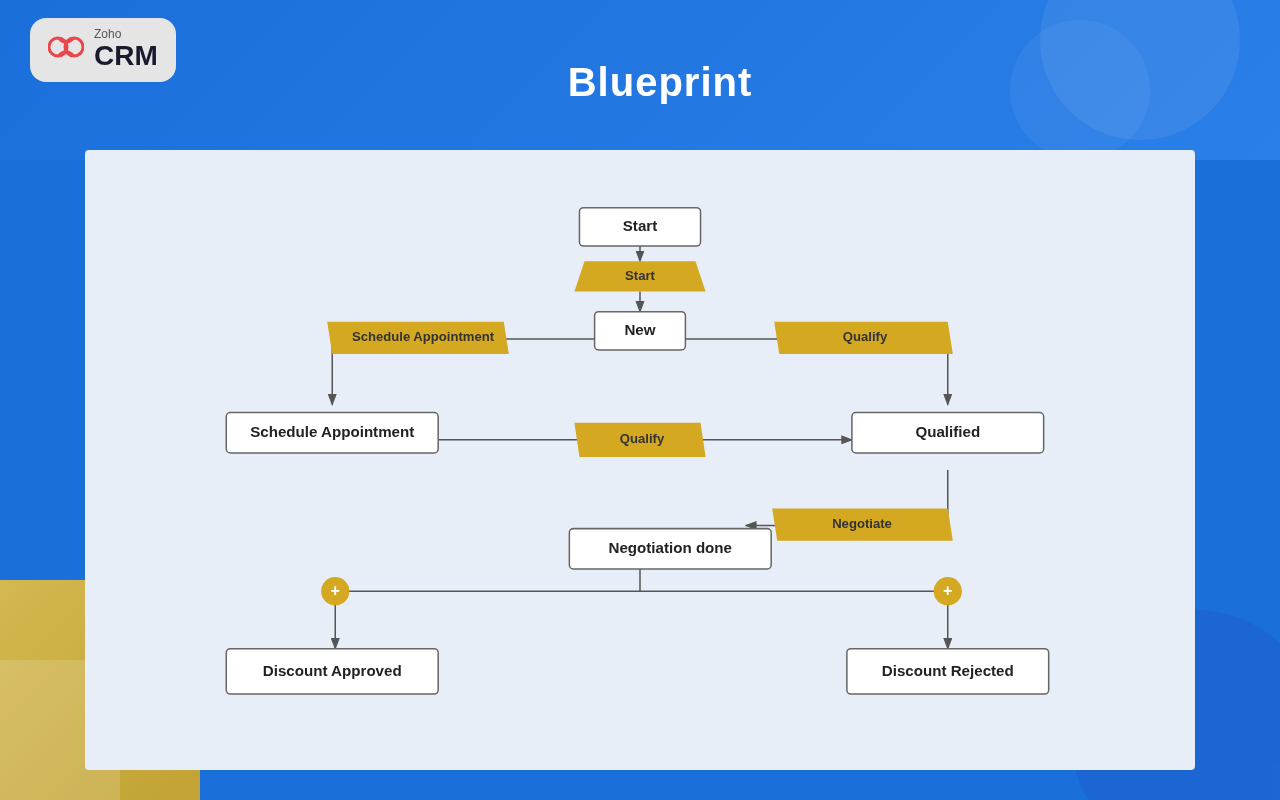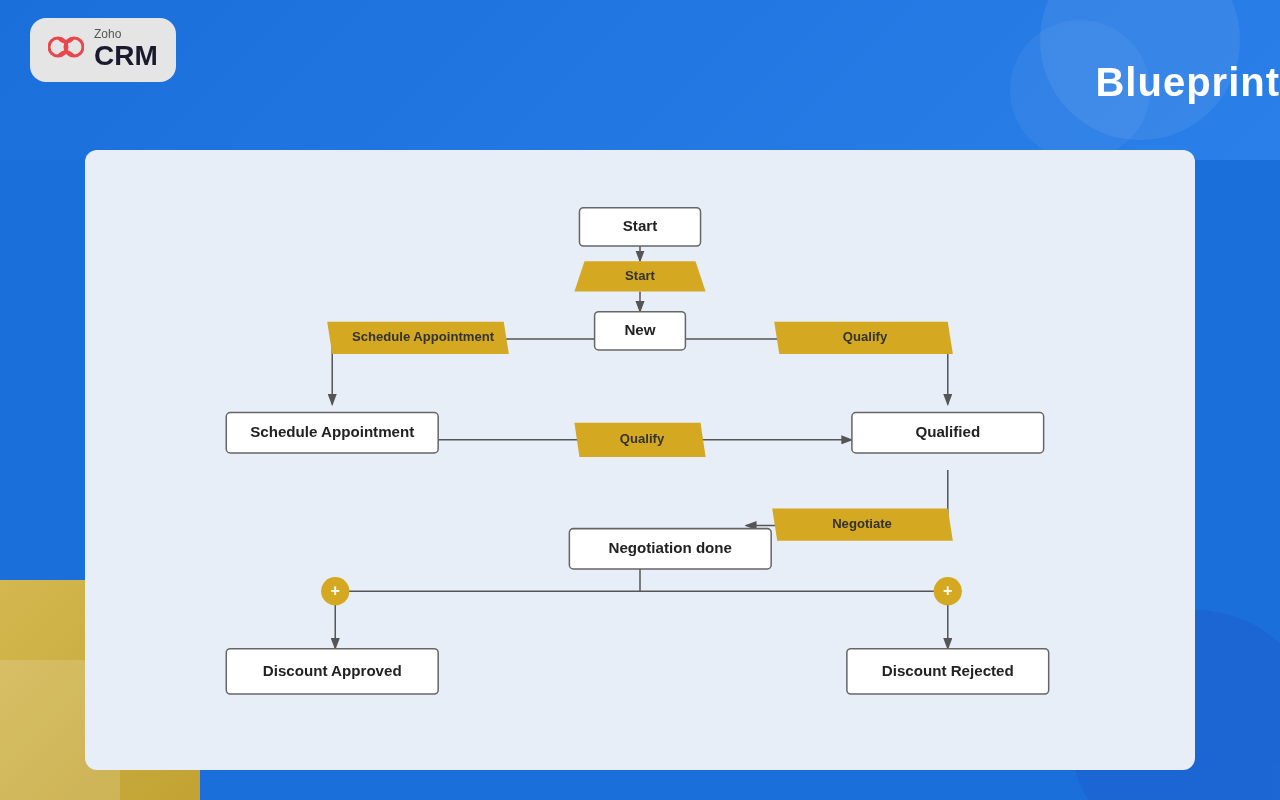--- a/index.html
+++ b/index.html
@@ -97,38 +97,38 @@
       font-size: 28px;
       font-weight: 800;
       color: #1a1a2e;
     }
 
     
     .page-title {
       position: absolute;
       top: 60px;
       left: 0; right: 0;
-      text-align: right;
+      text-align: center;
       color: white;
       font-size: 40px;
       font-weight: 800;
       z-index: 10;
       letter-spacing: 1px;
       margin-left: 40px;
     }
 
     
     .main-card {
       position: absolute;
       top: 150px;
       left: 85px;
       right: 85px;
       bottom: 30px;
       background: #e8eef7;
-      border-radius: 12px;
+      border-radius: 4px;
       z-index: 5;
       overflow: hidden;
       padding-left: 39px;
     }
 
     
     .diagram-svg {
       position: absolute;
       top: 0; left: 0;
       width: 100%; height: 100%;

